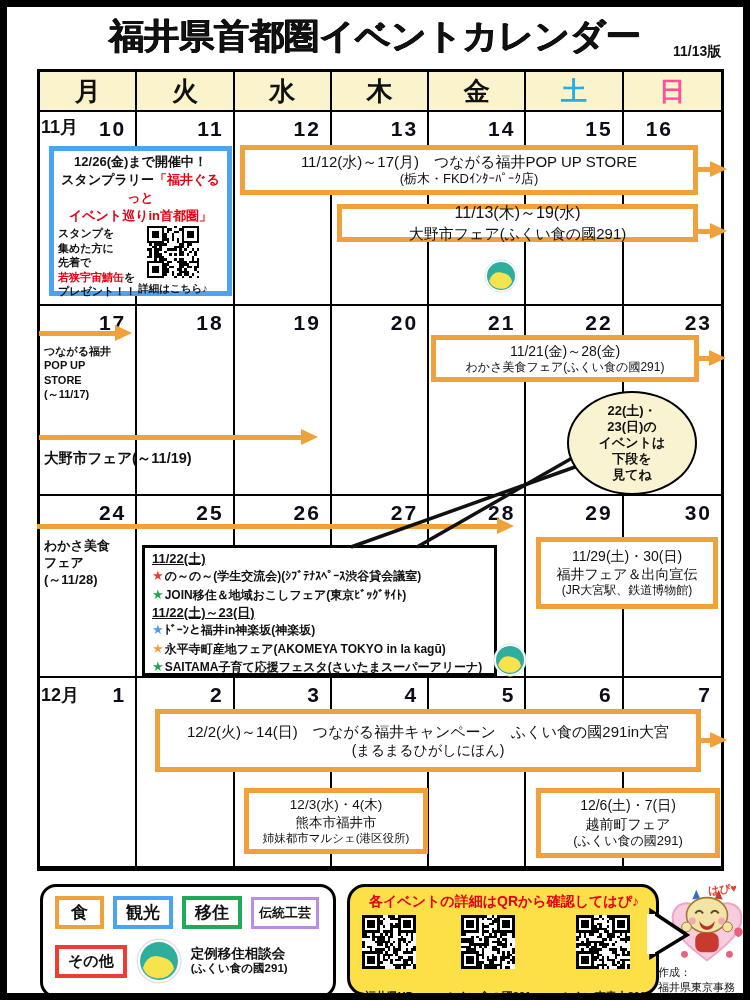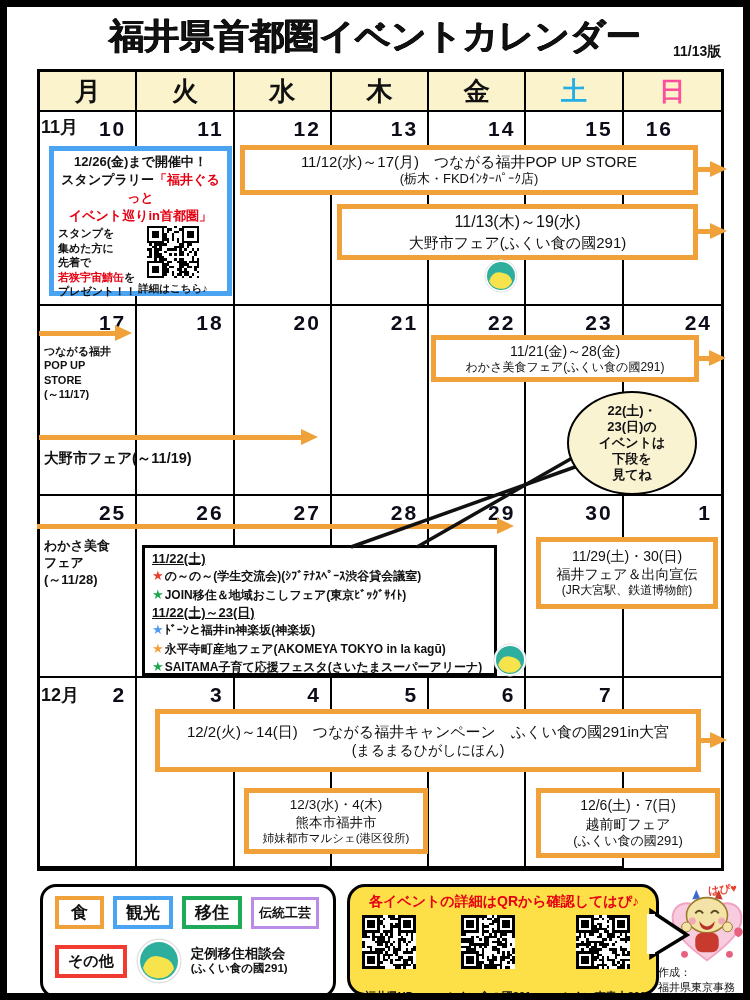--- a/index.html
+++ b/index.html
@@ -89,20 +89,21 @@
     <div class="cal-cell dcell">10</div>
     <div class="cal-cell dcell">11</div>
     <div class="cal-cell dcell">12</div>
     <div class="cal-cell dcell">13</div>
     <div class="cal-cell dcell">14</div>
     <div class="cal-cell dcell">15</div>
     <div class="cal-cell dcell pr-lg">16</div>
 
     <div class="cal-cell dcell">17</div>
     <div class="cal-cell dcell">18</div>
+    <div class="cal-cell dcell">19</div>
     <div class="cal-cell dcell">20</div>
     <div class="cal-cell dcell">21</div>
     <div class="cal-cell dcell">22</div>
     <div class="cal-cell dcell">23</div>
 
     <div class="cal-cell dcell">24</div>
     <div class="cal-cell dcell">25</div>
     <div class="cal-cell dcell">26</div>
     <div class="cal-cell dcell">27</div>
     <div class="cal-cell dcell">28</div>
@@ -285,21 +286,21 @@
     </div>
   </div>
 
   <div class="abs banner" style="left:233px;top:138px;width:458px;height:50px;">
     <div class="l1">11/12(水)～17(月)　つながる福井POP UP STORE</div>
     <div class="l2">(栃木・FKDｲﾝﾀｰﾊﾟｰｸ店)</div>
   </div>
   <div class="abs abar" style="left:687px;top:160px;width:17px;"></div>
   <div class="abs ahead" style="left:703px;top:154px;"></div>
 
-  <div class="abs banner" style="left:330px;top:197px;width:361px;height:56px;">
+  <div class="abs banner" style="left:330px;top:197px;width:361px;height:38px;">
     <div class="l1" style="font-size:16px;">11/13(木)～19(水)</div>
     <div class="l1" style="font-size:15px;">大野市フェア(ふくい食の國291)</div>
   </div>
   <div class="abs abar" style="left:687px;top:222px;width:17px;"></div>
   <div class="abs ahead" style="left:703px;top:216px;"></div>
 
   <svg class="abs" style="left:477px;top:252px;z-index:4;" width="34" height="34" viewBox="0 0 40 40">
     <circle cx="20" cy="20" r="19" fill="#fff" stroke="#ddd"></circle>
       <circle cx="20" cy="20" r="16.5" fill="#2EAF9E"></circle>
     <path d="M6,26 Q10,14 20,16 Q32,18 33,27 Q28,36 18,35 Q9,34 6,26 Z" fill="#F7E34C"></path>

